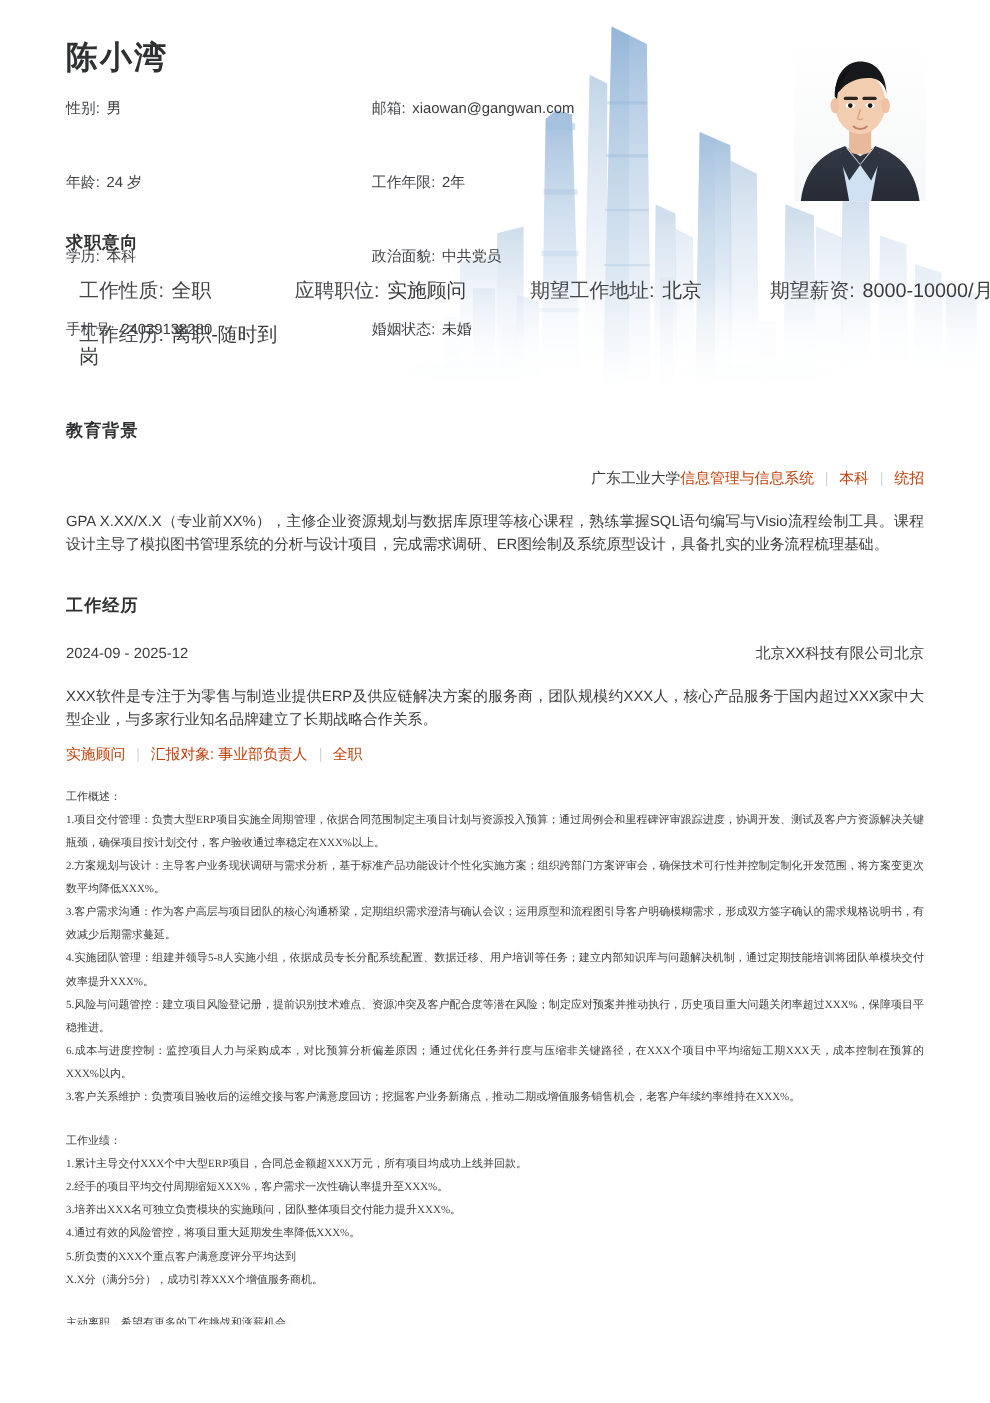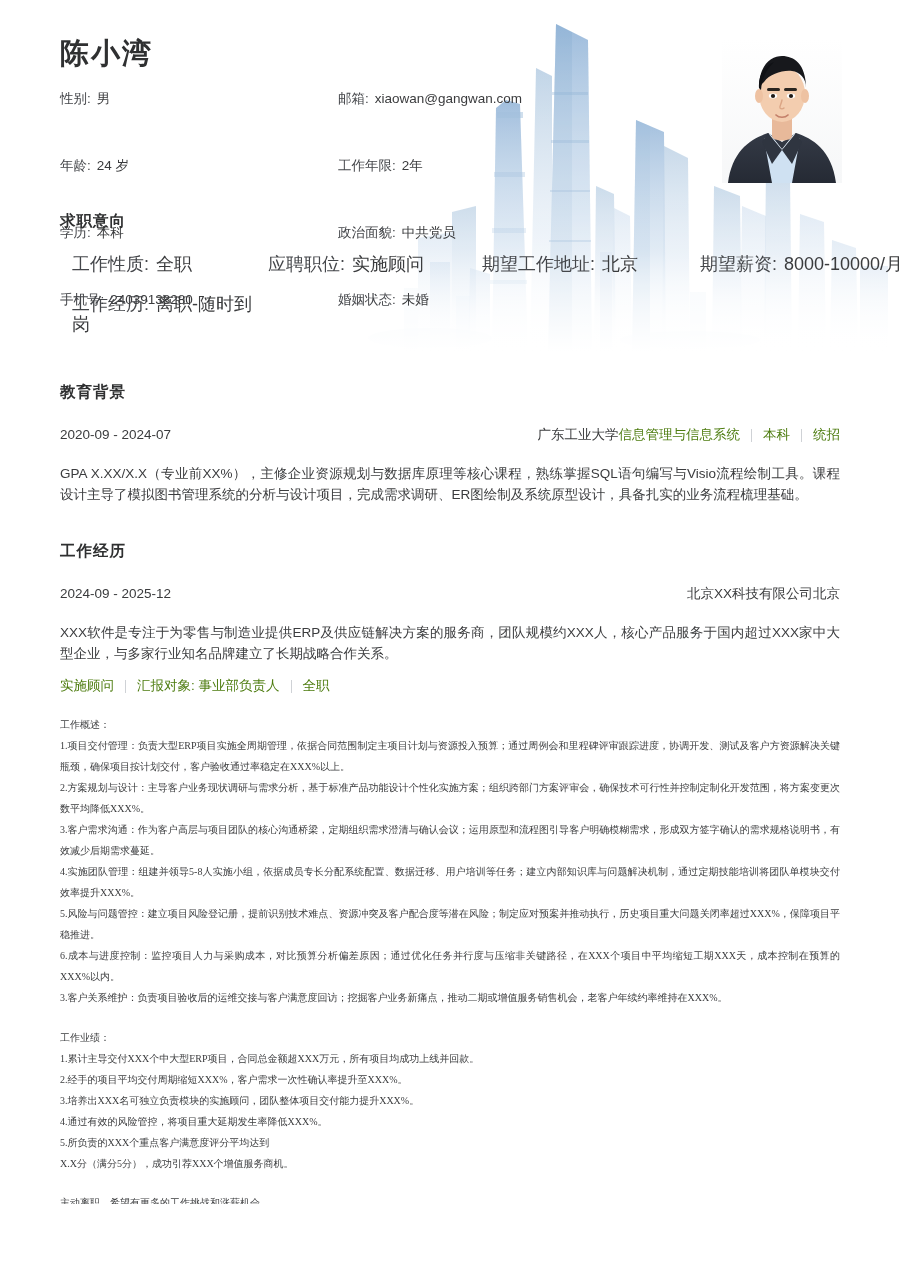--- a/index.html
+++ b/index.html
@@ -97,21 +97,21 @@
 
   .para {
     font-size: 13.5px;
     line-height: 21px;
     color: #3b3c3e;
     text-align: justify;
   }
 
   .tagline {
     font-size: 13.5px;
-    color: #4d7c0f;
+    color: #c2410c;
     line-height: 20px;
     display: flex;
     align-items: center;
   }
   .tagline .sep {
     display: inline-block;
     width: 1px;
     height: 13px;
     background: #cfd2d6;
     margin: 0 11px;
@@ -326,21 +326,20 @@
       <div class="f1">
         <span class="lbl">工作经历:</span><span class="val">离职-随时到岗</span>
       </div>
     </div>
   </div>
 
   <div class="section" style="margin-top:47px;">
     <div class="section-title">教育背景</div>
 
     <div class="row-3 mt-22">
-      <div class="c-left">2020-09 - 2024-07</div>
       <div class="c-mid">广东工业大学</div>
       <div class="c-right">
         <span class="tagline" style="display:inline-flex;">
           <span>信息管理与信息系统</span>
           <span class="sep"></span>
           <span>本科</span>
           <span class="sep"></span>
           <span>统招</span>
         </span>
       </div>

